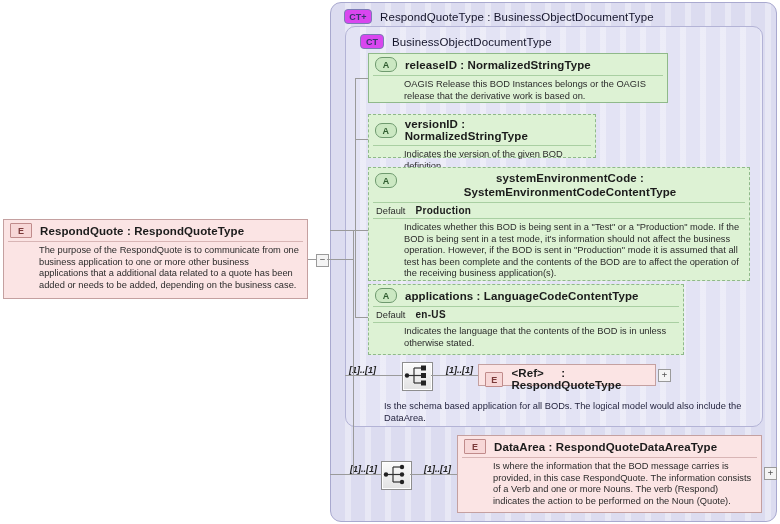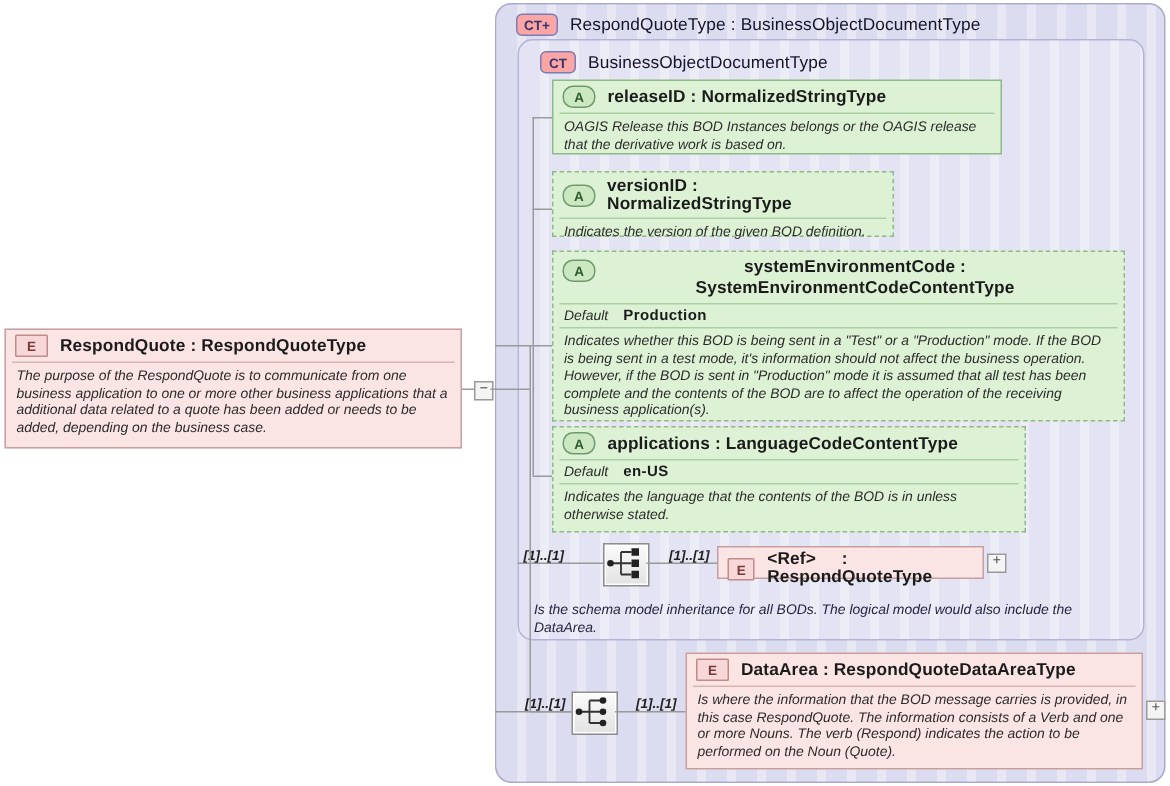--- a/index.html
+++ b/index.html
@@ -39,42 +39,42 @@
     border-radius: 1px;
   }
   .badge-a {
     border: 1px solid #6f9a6f;
     background: #cbe8c2;
     color: #2f5b2f;
     border-radius: 7px;
   }
   .badge-ct {
     border: 1px solid #7b7bb5;
-    background: #fca5a5;
+    background: #d946ef;
     color: #35356e;
     border-radius: 4px;
     width: 24px;
   }
 
   .title-row {
     display: flex;
     align-items: center;
     gap: 8px;
     padding: 3px 6px 3px 6px;
   }
   .title-text {
     font-size: 11.5px;
     font-weight: bold;
     letter-spacing: .1px;
   }
   .desc {
     font-size: 9.3px;
-    font-style: italic;
     line-height: 11.6px;
     padding: 3px 7px 4px 7px;
+    margin-left: 28px;
   }
   .hr {
     height: 0;
     border-top: 1px solid #cfcfcf;
     margin: 0 4px;
   }
 
   
   .ebox {
     background: #fbe4e4;
@@ -93,21 +93,21 @@
   .abox .title-text { color: #1b1b1b; }
   .abox .desc { color: #2b2b2b; }
   .abox .hr { border-top-color: #a9cfa2; }
   .defrow {
     display: flex;
     gap: 10px;
     font-size: 9.3px;
     padding: 2px 7px 2px 7px;
     align-items: baseline;
   }
-  .defrow .k { font-style: italic; color: #2b2b2b; }
+  .defrow .k { color: #2b2b2b; }
   .defrow .v { font-weight: bold; color: #1b1b1b; font-size: 10px; letter-spacing:.3px;}
 
   
   .ctbox {
     background: #dcdcf0;
     border: 1px solid #a9a9cf;
     border-radius: 11px;
   }
   .ctbox-inner {
     background: #e3e3f4;
@@ -198,21 +198,21 @@
   </div>
 
   <div class="abs ct-title" style="left:350px; top:29px; width:400px; height:20px;">
     <span class="badge badge-ct" style="position:relative;">
       <span>CT</span>
     </span>
     <span class="title-text">BusinessObjectDocumentType</span>
   </div>
 
   <div class="abs" style="left:352px; top:398px; width:404px; height:26px;">
-    <div class="desc" style="color:#25253f; padding-left:4px;">Is the schema model inheritance for all BODs. The logical model would also include the DataArea.</div>
+    <div class="desc" style="color:#25253f; padding-left:4px;">Is the schema based application for all BODs. The logical model would also include the DataArea.</div>
   </div>
 
   <div class="vline" style="left:355px; top:78px; height:239px;"></div>
 
   <div class="hline" style="left:355px; top:78px; width:13px;"></div>
   <div class="hline" style="left:355px; top:139px; width:13px;"></div>
   <div class="hline" style="left:355px; top:230px; width:13px;"></div>
   <div class="hline" style="left:355px; top:317px; width:13px;"></div>
 
   <div class="hline" style="left:330px; top:230px; width:25px;"></div>

